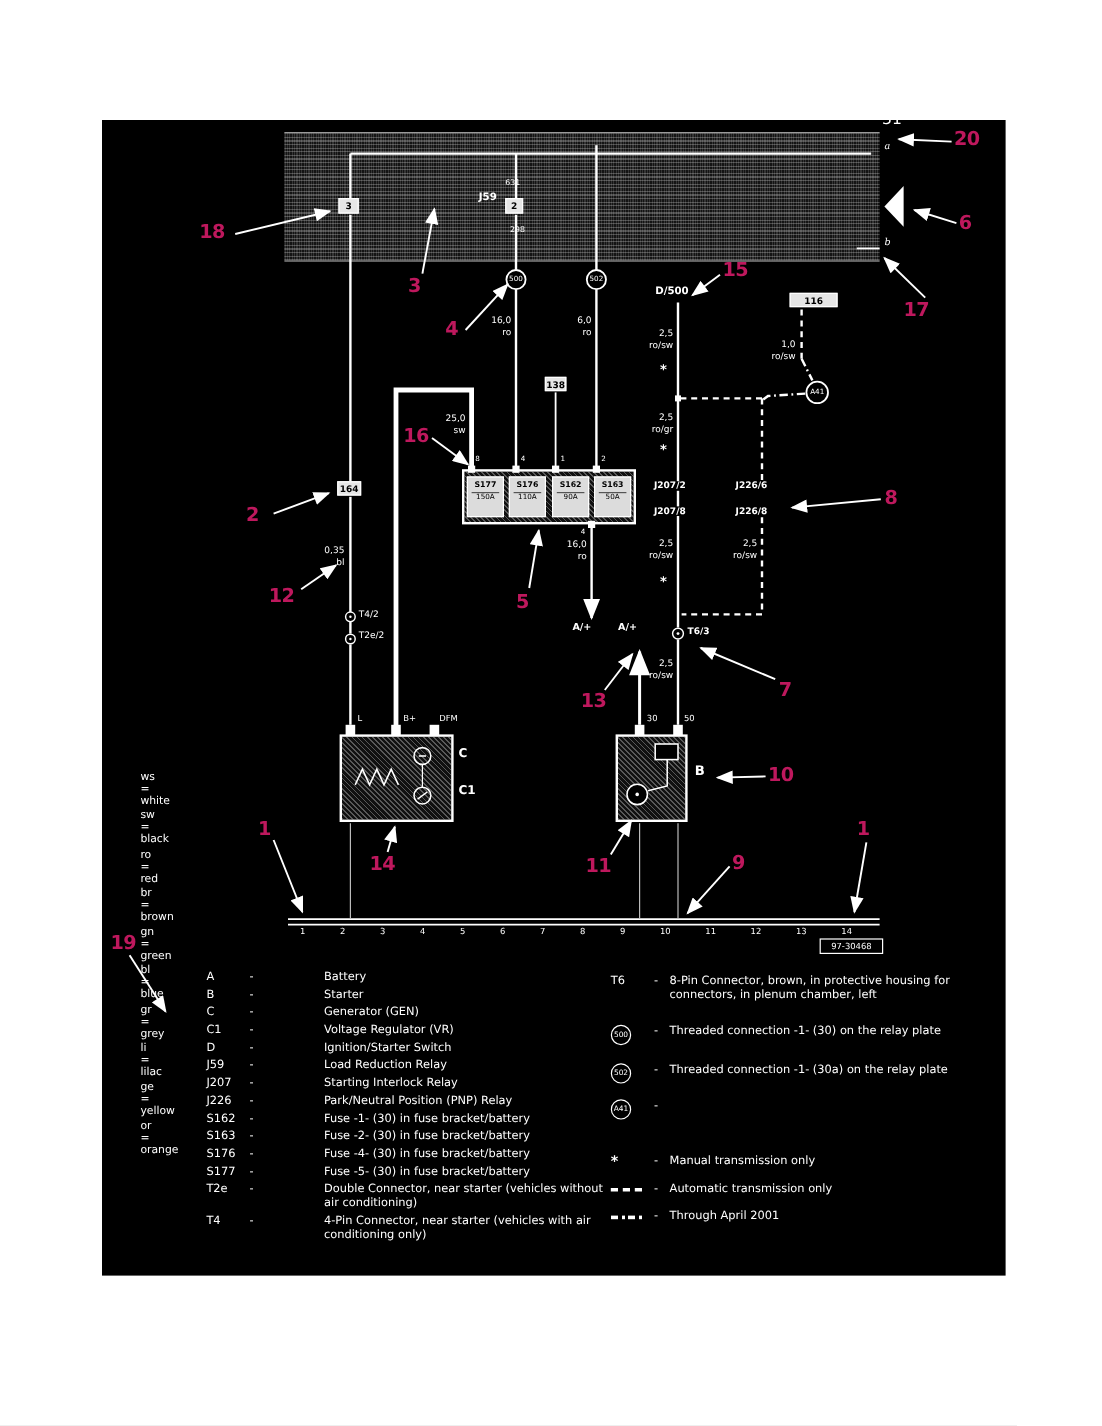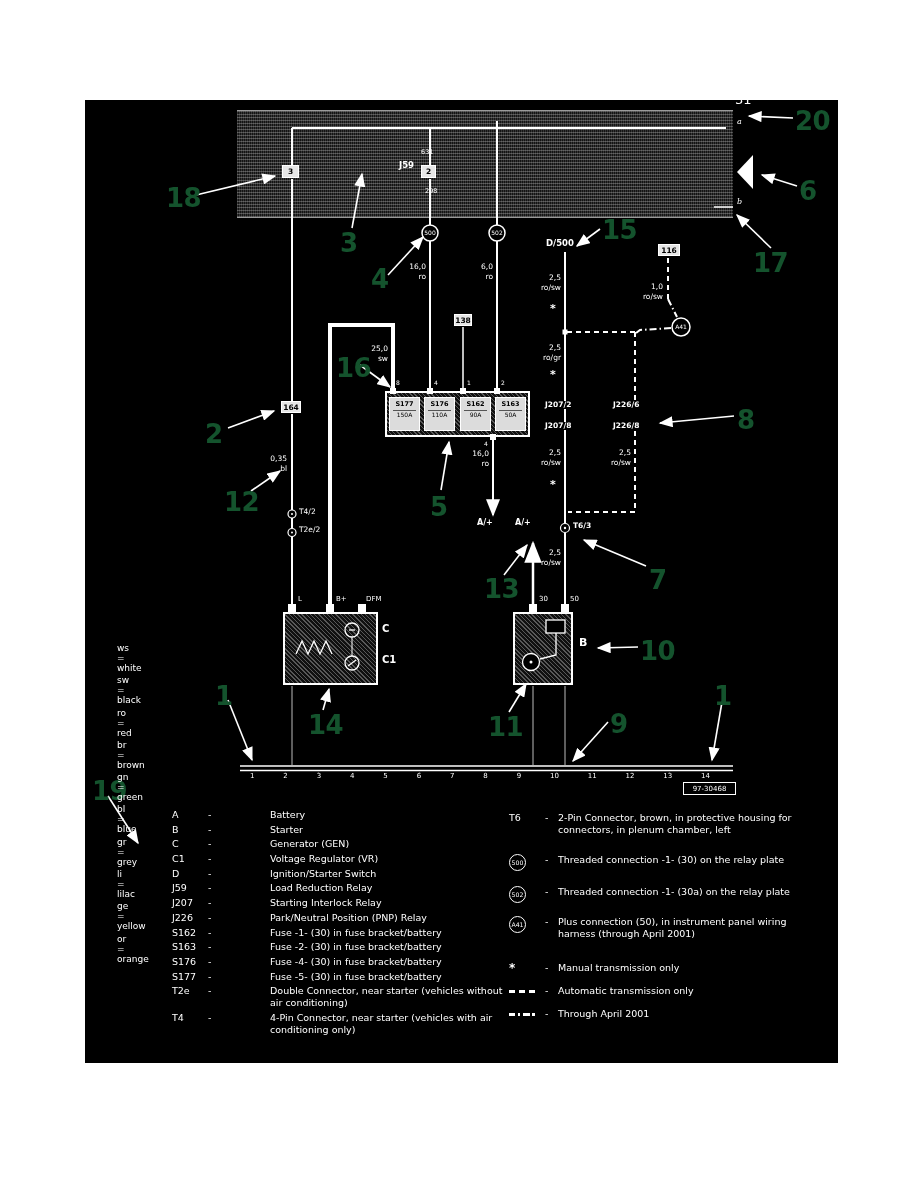--- a/index.html
+++ b/index.html
@@ -36,21 +36,21 @@
   .ctr{ text-align:center; }
   .mask { background:#000; padding:0 2px;text-align:right; }
 
   .wl { position:absolute; z-index:6; color:#fff; width:34px; text-align:right;
         font-size:7.5px; line-height:9.5px; white-space:nowrap; }
   .wl span { display:block; }
 
   .rb { position:absolute; z-index:6; background:#e6e6e6; color:#000; border:1px solid #fff;
         display:flex; align-items:center; justify-content:center; font-size:7.5px; font-weight:bold; }
 
-  .co { position:absolute; z-index:6; color:#14532d; font-size:26px; font-weight:bold; letter-spacing:-.5px; }
+  .co { position:absolute; z-index:6; color:#be185d; font-size:16px; font-weight:bold; letter-spacing:-.5px; }
 
   
   .clr { position:absolute; left:117px; top:643px; z-index:6; color:#fff; font-size:9px; }
   .clr-row { display:flex; line-height:10px; margin-bottom:2.3px;flex-direction:column; }
   .clr-code { width:17px; } .clr-eq { width:11px; }
 
   
   .cll { position:absolute; left:172px; top:809px; width:334px; z-index:6; color:#fff; font-size:9.5px; }
   .cl-row { display:flex; margin-bottom:2.7px; line-height:12px; }
   .cl-code { width:36px; flex:none; } .cl-dash { width:14px; flex:none; } .cl-desc { flex:1;margin-left:48px; }
@@ -234,21 +234,21 @@
   <span class="t i" style="left:737px;top:198px;font-size:8px">b</span>
   <span class="t" style="left:421px;top:149px;font-size:6.5px">631</span>
   <span class="t" style="left:425px;top:188px;font-size:6.5px">298</span>
 
   <span class="t ctr" style="left:421px;top:230px;width:18px;font-size:6px">500</span>
   <span class="t ctr" style="left:488px;top:230px;width:18px;font-size:6px">502</span>
   <span class="t ctr" style="left:672px;top:324px;width:18px;font-size:6px">A41</span>
 
   <div class="rb" style="left:281px;top:401px;width:20px;height:12px">164</div>
   <div class="rb" style="left:454px;top:314px;width:18px;height:12px">138</div>
-  <div class="rb" style="left:658px;top:244px;width:22px;height:12px">116</div>
+  <div class="rb" style="left:658px;top:244px;width:40px;height:12px">116</div>
 
   <div class="wl" style="left:392px;top:262px">
     <span>16,0</span>
       <span>ro</span>
     </div>
   <div class="wl" style="left:459px;top:262px">
     <span>6,0</span>
       <span>ro</span>
     </div>
   <div class="wl" style="left:354px;top:344px">
@@ -513,42 +513,41 @@
         <span class="cl-desc">4-Pin Connector, near starter (vehicles with air conditioning only)</span>
       </div>
     </div>
 
   <div class="clr2">
     <div class="rrow" style="top:6px">
       <span class="rsym">
           <span>T6</span>
         </span>
       <span class="rdash">-</span>
-      <span class="rdesc">2-Pin Connector, brown, in protective housing for connectors, in plenum chamber, left</span>
+      <span class="rdesc">8-Pin Connector, brown, in protective housing for connectors, in plenum chamber, left</span>
     </div>
     <div class="rrow" style="top:48px">
       <span class="rsym">
           <span class="csym">500</span>
         </span>
       <span class="rdash">-</span>
       <span class="rdesc">Threaded connection -1- (30) on the relay plate</span>
     </div>
     <div class="rrow" style="top:80px">
       <span class="rsym">
           <span class="csym">502</span>
         </span>
       <span class="rdash">-</span>
       <span class="rdesc">Threaded connection -1- (30a) on the relay plate</span>
     </div>
     <div class="rrow" style="top:110px">
       <span class="rsym">
           <span class="csym">A41</span>
         </span>
       <span class="rdash">-</span>
-      <span class="rdesc">Plus connection (50), in instrument panel wiring harness (through April 2001)</span>
     </div>
     <div class="rrow" style="top:156px">
       <span class="rsym">
           <span class="ssym">*</span>
         </span>
       <span class="rdash">-</span>
       <span class="rdesc">Manual transmission only</span>
     </div>
     <div class="rrow" style="top:179px">
       <span class="rsym">

